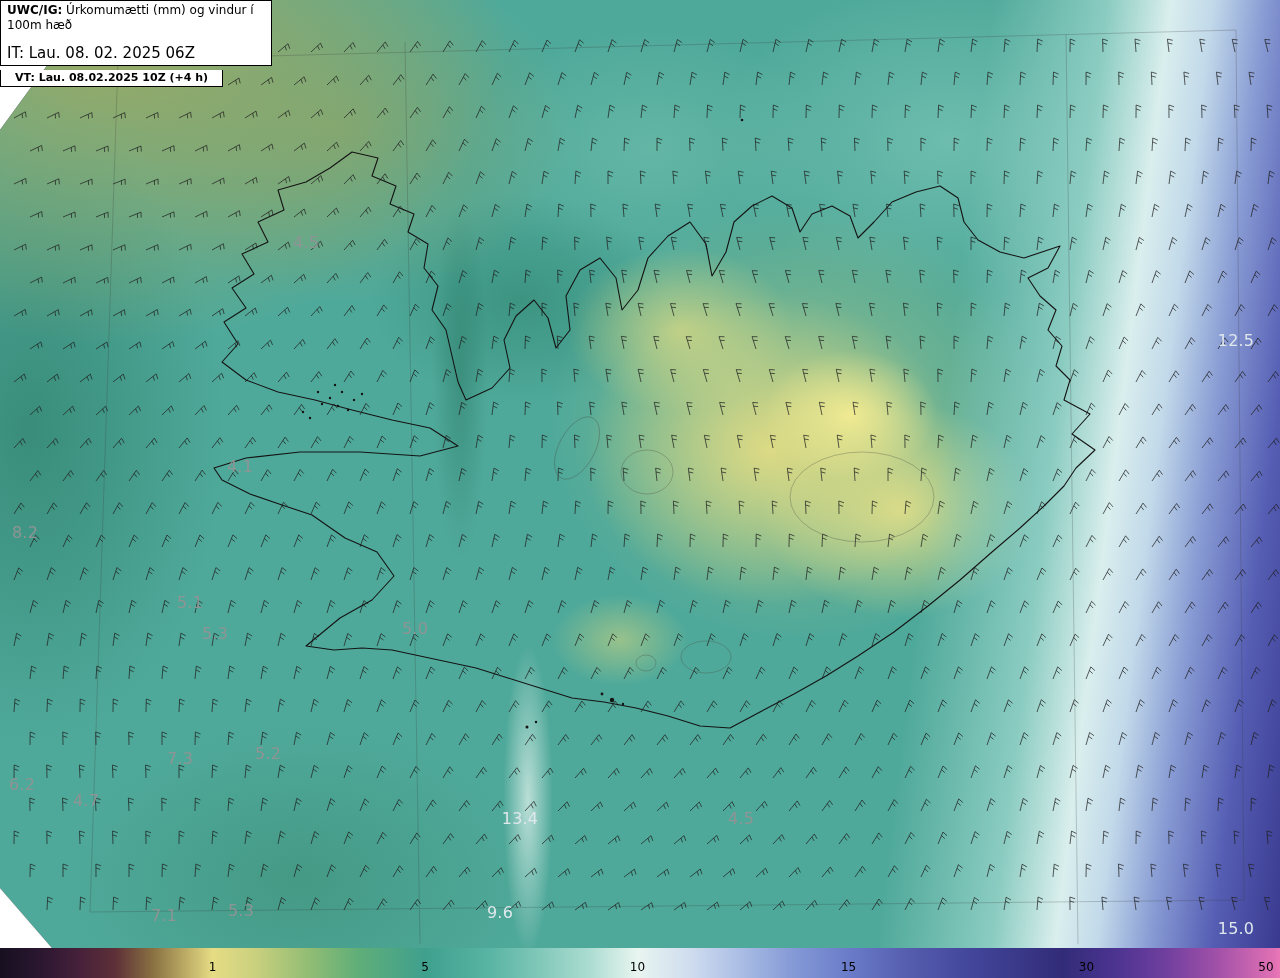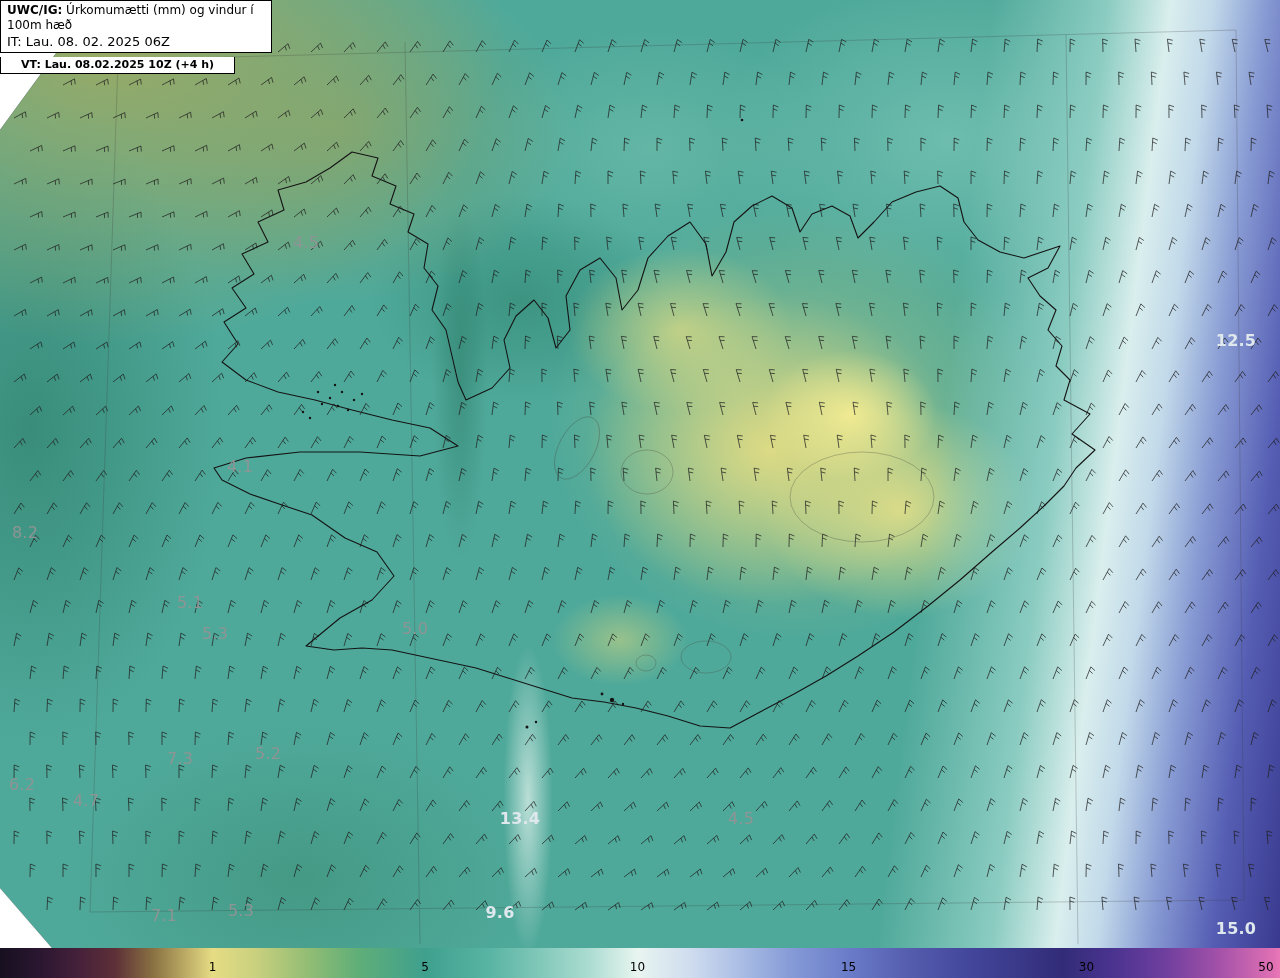--- a/index.html
+++ b/index.html
@@ -41,31 +41,31 @@
       rgba(140,155,215,0.95) 52%,
       rgba(85,92,180,0.98) 64%,
       rgba(55,55,140,1) 78%,
       rgba(38,34,104,1) 100%);
   }
   #overlay{position:absolute;left:0;top:0;}
   .hdr{position:absolute;top:0;left:0;z-index:30;}
   .hdr-box1{border:1px solid #000;background:#fff;padding:2px 6px 3px;width:258px;}
   .t1{font-size:12px;color:#000;line-height:1.25;}
   .t1 b{font-weight:bold;}
-  .t2{font-size:13px;color:#000;margin-top:1px;}
+  .t2{font-size:15px;color:#000;margin-top:11px;}
   .hdr-box2{display:inline-block;border:1px solid #000;border-top:0;background:#fff;
-    padding:1px 20px 2px;font-size:11px;font-weight:bold;color:#000;}
+    padding:1px 14px 2px;font-size:11px;font-weight:bold;color:#000;}
   .cbar{position:absolute;left:0;bottom:0;width:1280px;height:30px;z-index:25;}
   .cbar-grad{position:absolute;left:0;top:0;right:0;bottom:0;}
   .cbar-tick{position:absolute;bottom:4px;transform:translateX(-50%);
     font-size:12px;color:#000;}
   .vlabel{position:absolute;transform:translate(-50%,-50%);font-size:16px;z-index:20;
     letter-spacing:0.2px;}
   .vlabel.gray{color:#8f9494;}
-  .vlabel.light{color:#dfe8ec;font-weight:bold;}
+  .vlabel.light{color:#dfe8ec;}
 </style>
 </head>
 <body>
 
 <div id="stage">
 
   <div id="field">
     <div id="blueband"></div>
   </div>
 

